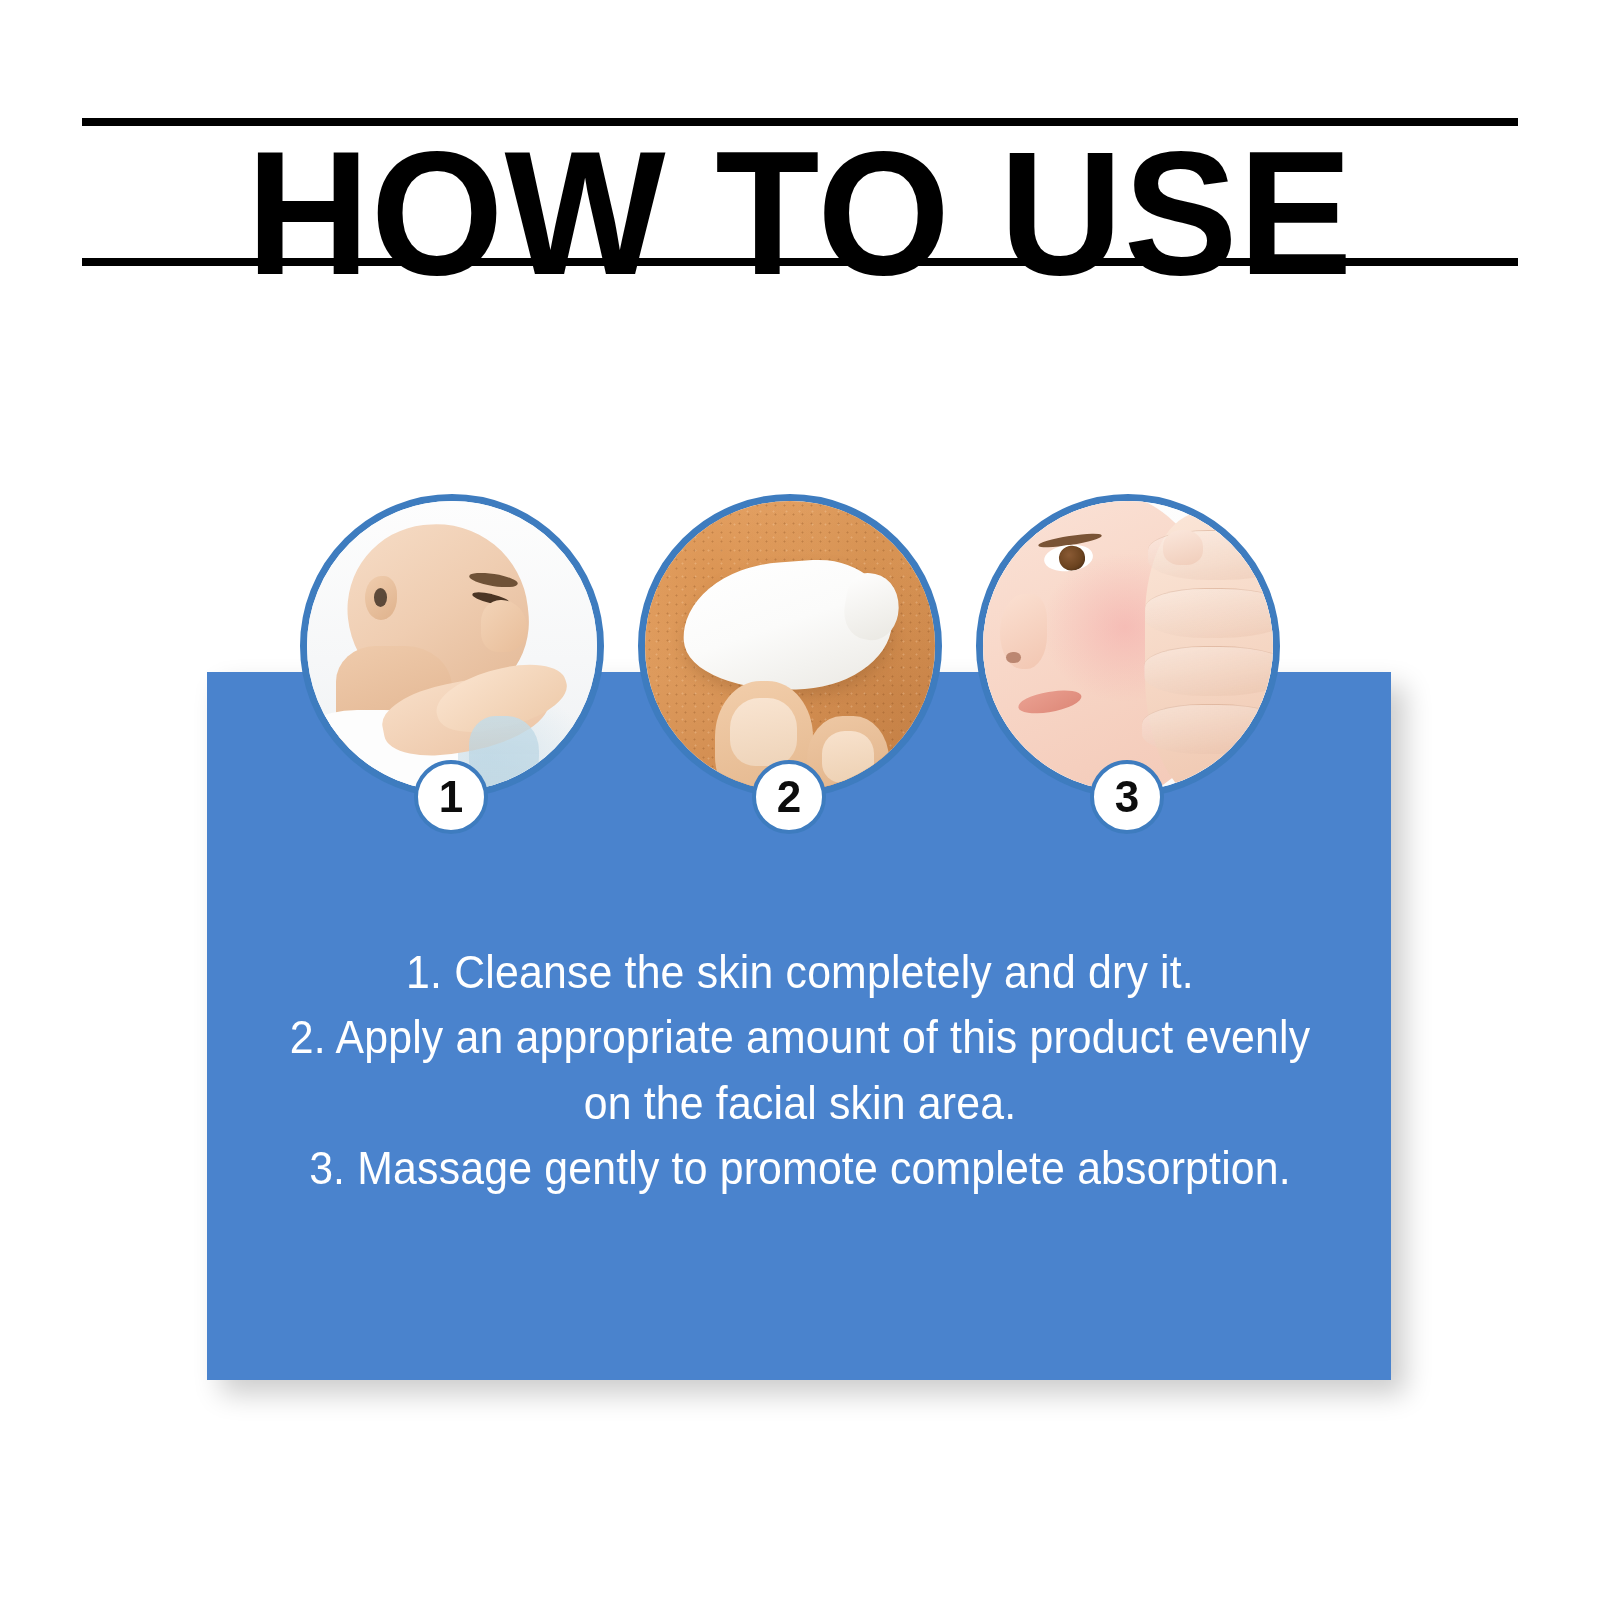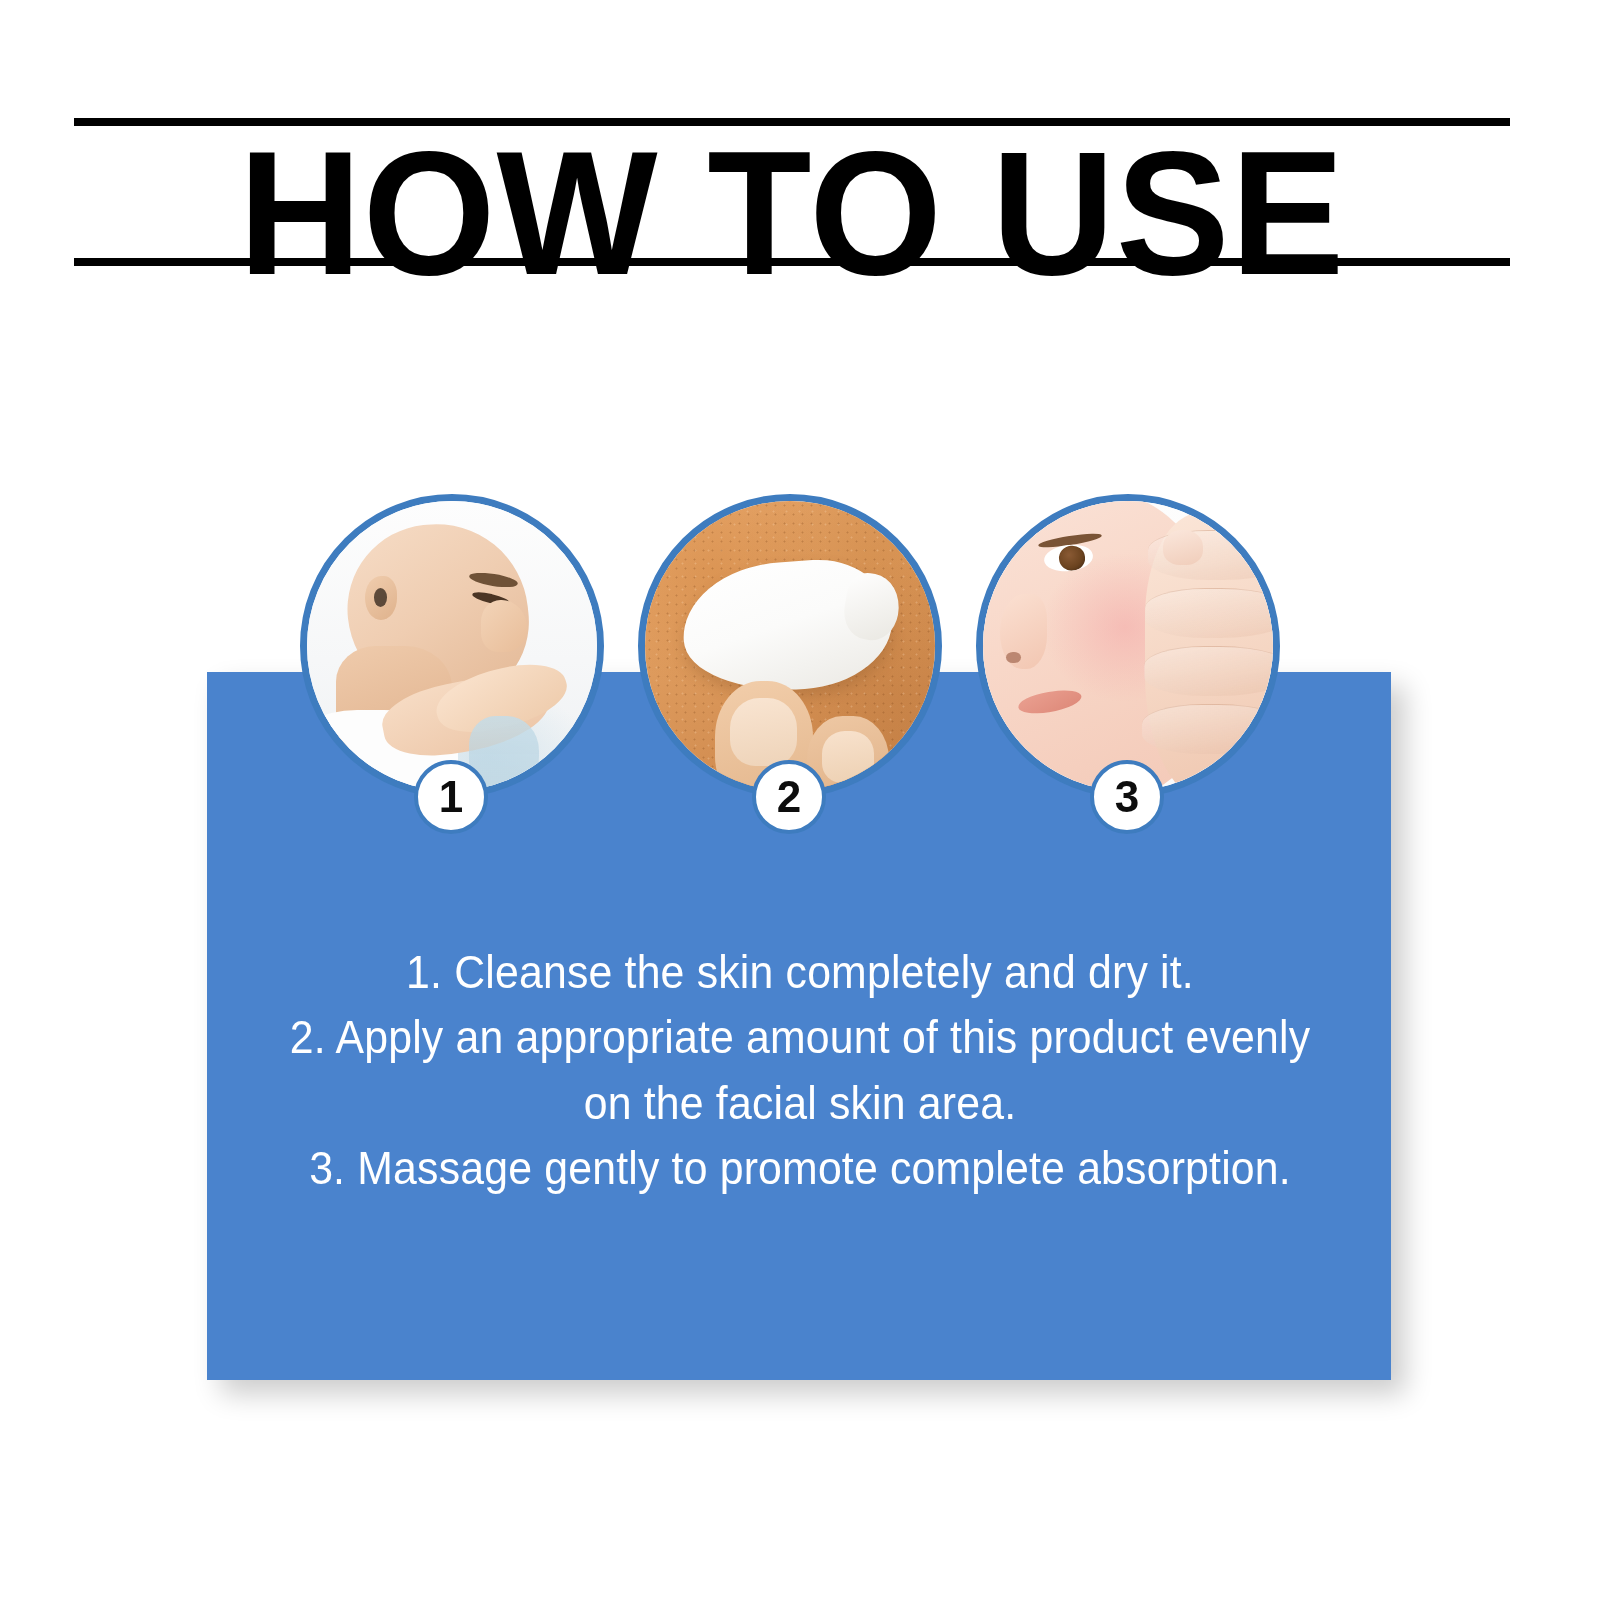--- a/index.html
+++ b/index.html
@@ -12,21 +12,21 @@
     width: 1600px;
     height: 1600px;
     position: relative;
     overflow: hidden;
     font-family: "Liberation Sans", "DejaVu Sans", sans-serif;
   }
 
   
   #header {
     position: absolute;
-    left: 74px;
+    left: 82px;
     top: 118px;
     width: 1436px;
     height: 148px;
   }
   .rule {
     position: absolute;
     left: 0;
     width: 100%;
     height: 8px;
     background: #000000;

